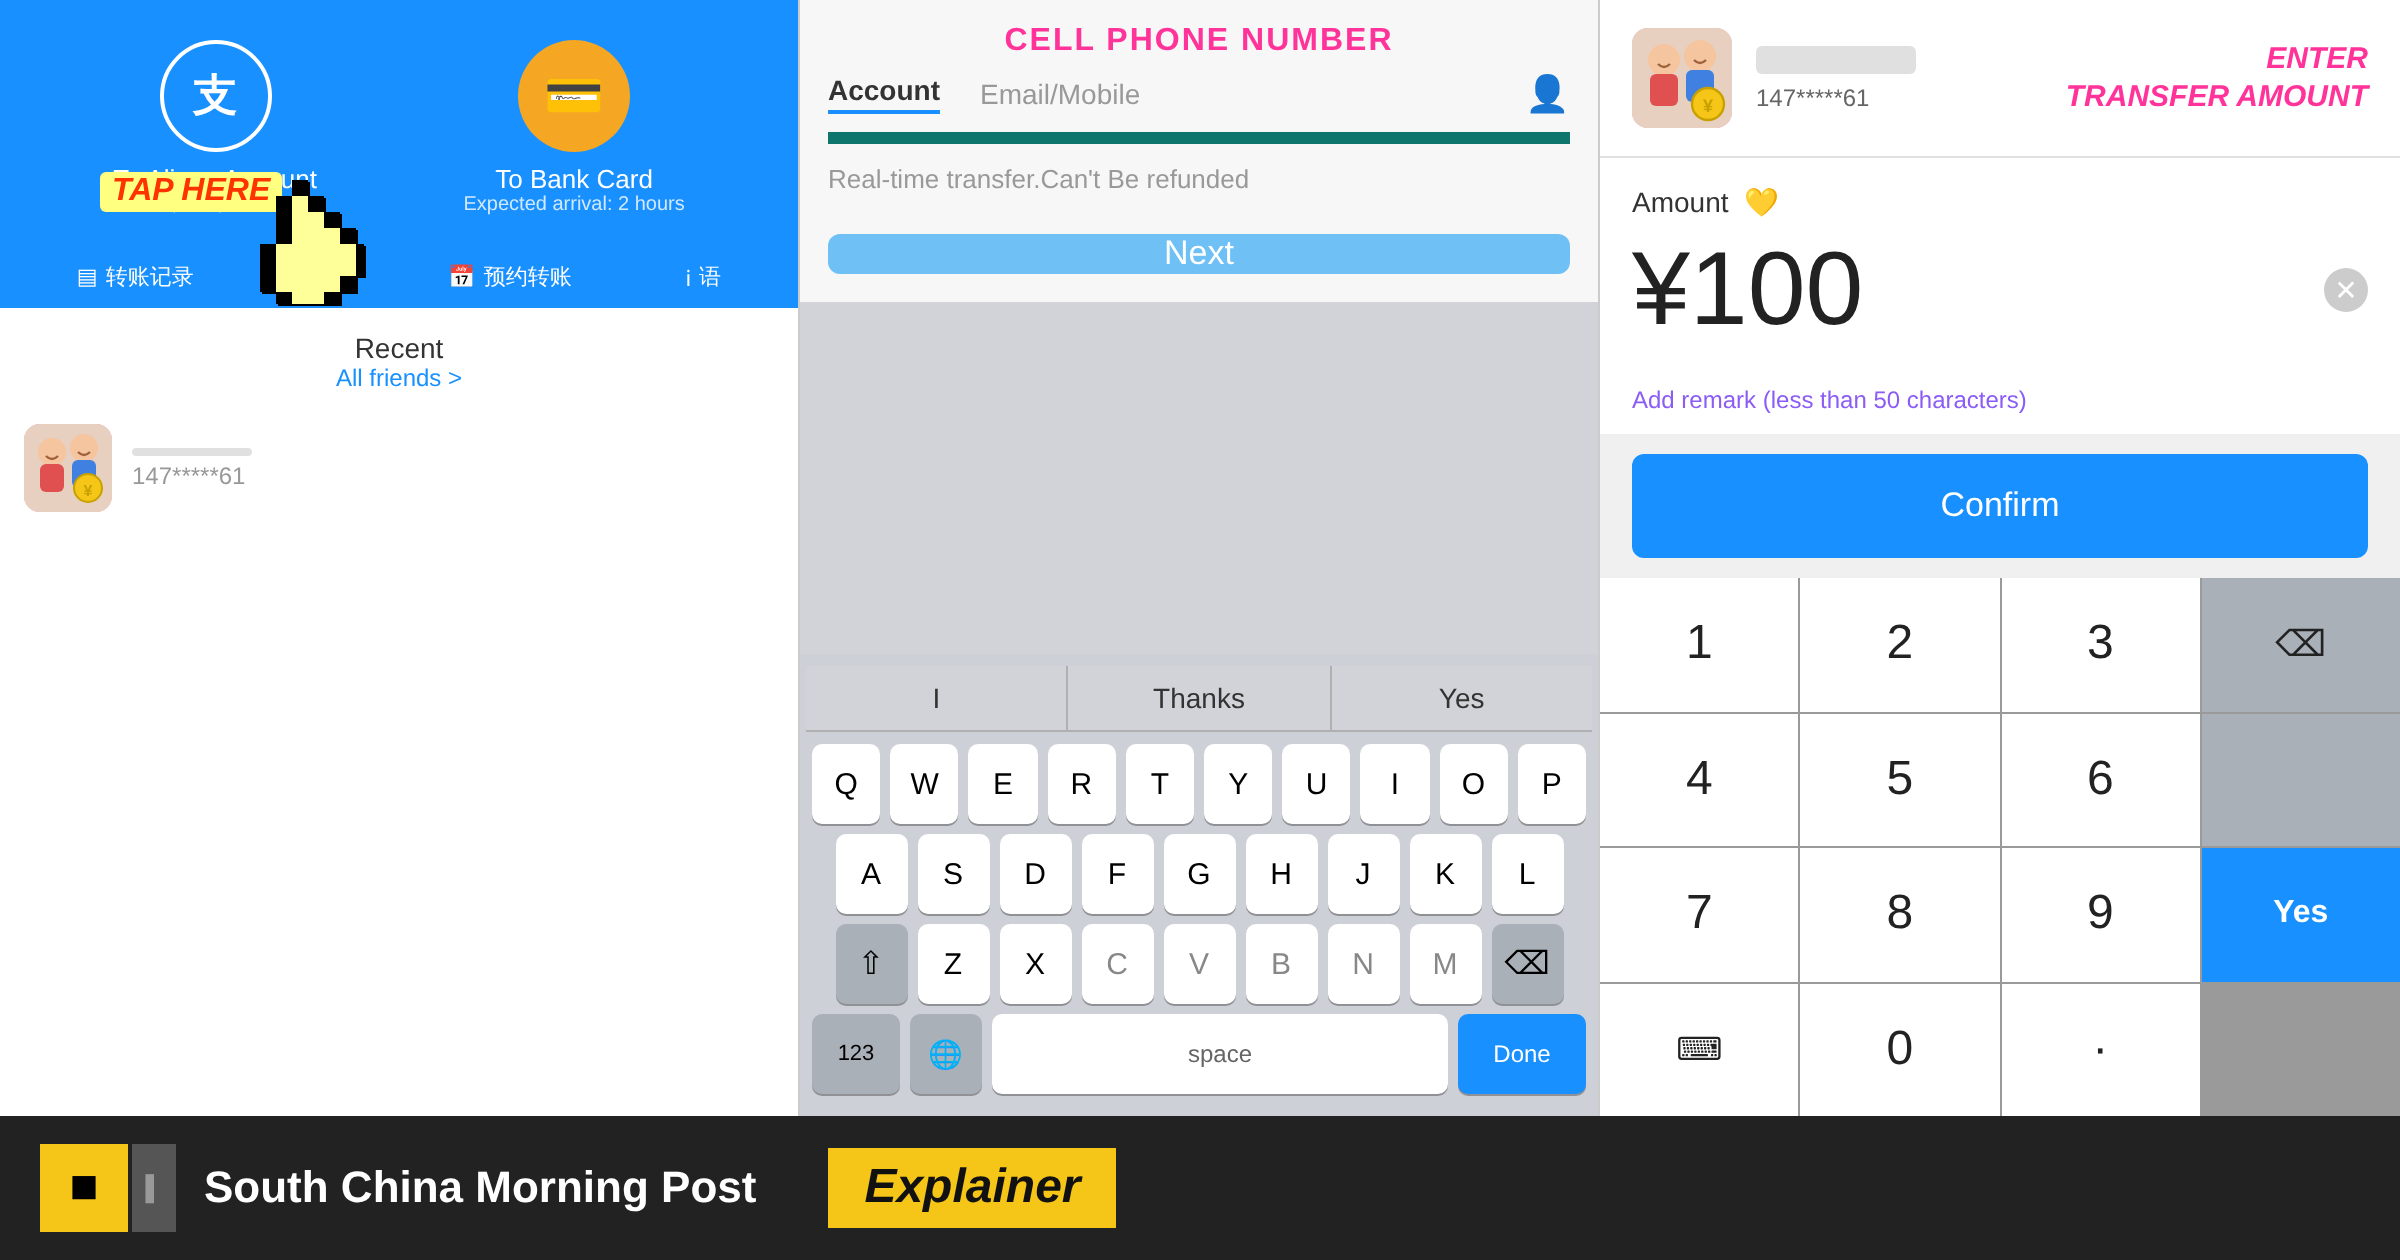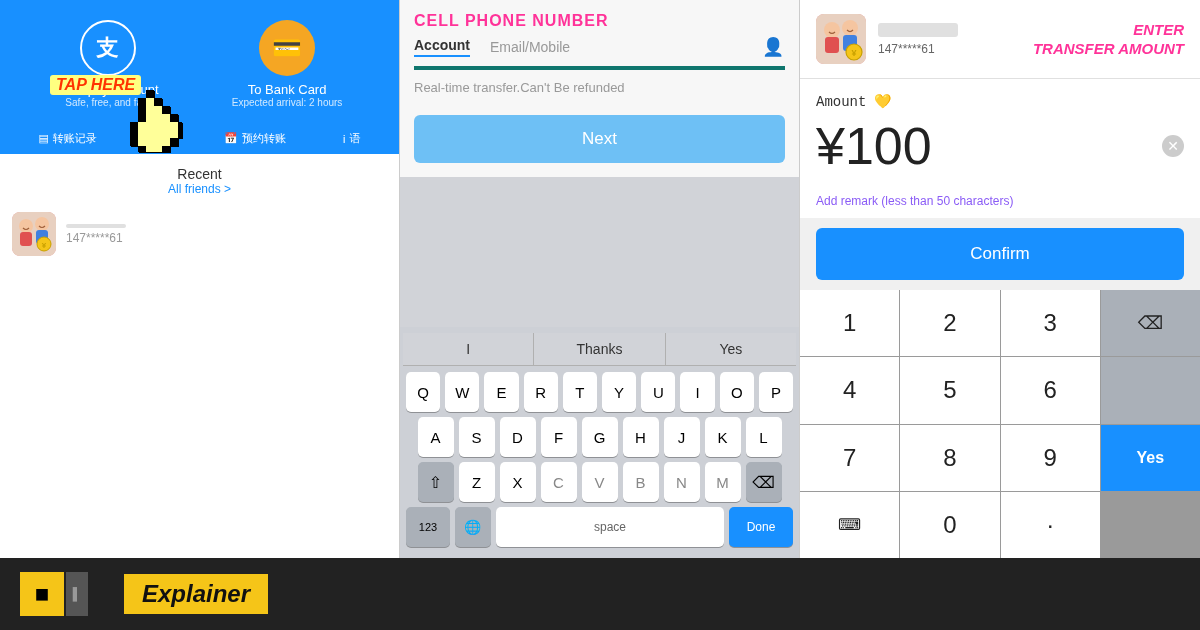--- a/index.html
+++ b/index.html
@@ -156,30 +156,30 @@
 
     .panel2-header {
       background: #f7f7f7;
       padding: 12px 14px 0;
     }
 
     .cell-phone-title {
       color: #ff3399;
       font-weight: 900;
       font-size: 16px;
-      text-align: left;
+      text-align: center;
       letter-spacing: 1px;
       margin-bottom: 6px;
     }
 
     .account-tabs {
       display: flex;
       gap: 20px;
       align-items: center;
-      border-bottom: 4px solid #0f766e;
+      border-bottom: 6px solid #0f766e;
       padding-bottom: 8px;
     }
 
     .tab-account {
       font-size: 14px;
       color: #333;
       font-weight: 600;
       border-bottom: 2px solid #1890ff;
       padding-bottom: 2px;
     }
@@ -206,21 +206,21 @@
       background: #f7f7f7;
       padding: 10px 14px 14px;
     }
 
     .next-button {
       background: #6ec0f5;
       color: white;
       border: none;
       border-radius: 6px;
       width: 100%;
-      padding: 14px;
+      padding: 0;
       font-size: 17px;
       text-align: center;
       cursor: pointer;
     }
 
     .panel2-spacer {
       flex: 1;
       background: #d1d3d8;
     }
 
@@ -347,21 +347,20 @@
     .amount-section {
       background: white;
       padding: 14px 16px 10px;
     }
 
     .amount-row {
       display: flex;
       align-items: center;
       gap: 8px;
       margin-bottom: 6px;
-      font-family: Liberation Mono, monospace;
     }
 
     .amount-label {
       font-size: 14px;
       color: #333;
     }
 
     .amount-heart {
       color: #ff6600;
       font-size: 14px;
@@ -487,21 +486,21 @@
       font-size: 42px;
       z-index: 20;
       filter: drop-shadow(1px 1px 0 #000);
       pointer-events: none;
       
     }
 
     .yellow-bg-tap {
       position: absolute;
       left: 50px;
-      top: 75px;
+      top: 86px;
       background: #ffff80;
       border-radius: 3px;
       padding: 1px 6px;
       font-weight: 900;
       font-size: 16px;
       color: #ff3300;
       font-style: italic;
       z-index: 15;
     }
 
@@ -750,15 +749,16 @@
   </div>
 
 </div>
 
 <div class="footer-bar">
   <div class="footer-brand">
     <div style="display:flex; align-items:center; gap:0;">
       <div style="width:44px; height:44px; background:#f5c518; display:flex; align-items:center; justify-content:center; font-size:24px;">■</div>
       <div style="width:22px; height:44px; background:#555; display:flex; align-items:center; justify-content:center; margin-left:2px; font-size:12px; color:#999;">▌</div>
     </div>
+    <span class="footer-brand-text" style="margin-left:12px;">South China Morning Post</span>
   </div>
   <span class="footer-explainer">Explainer</span>
 </div>
 
 </body></html>

